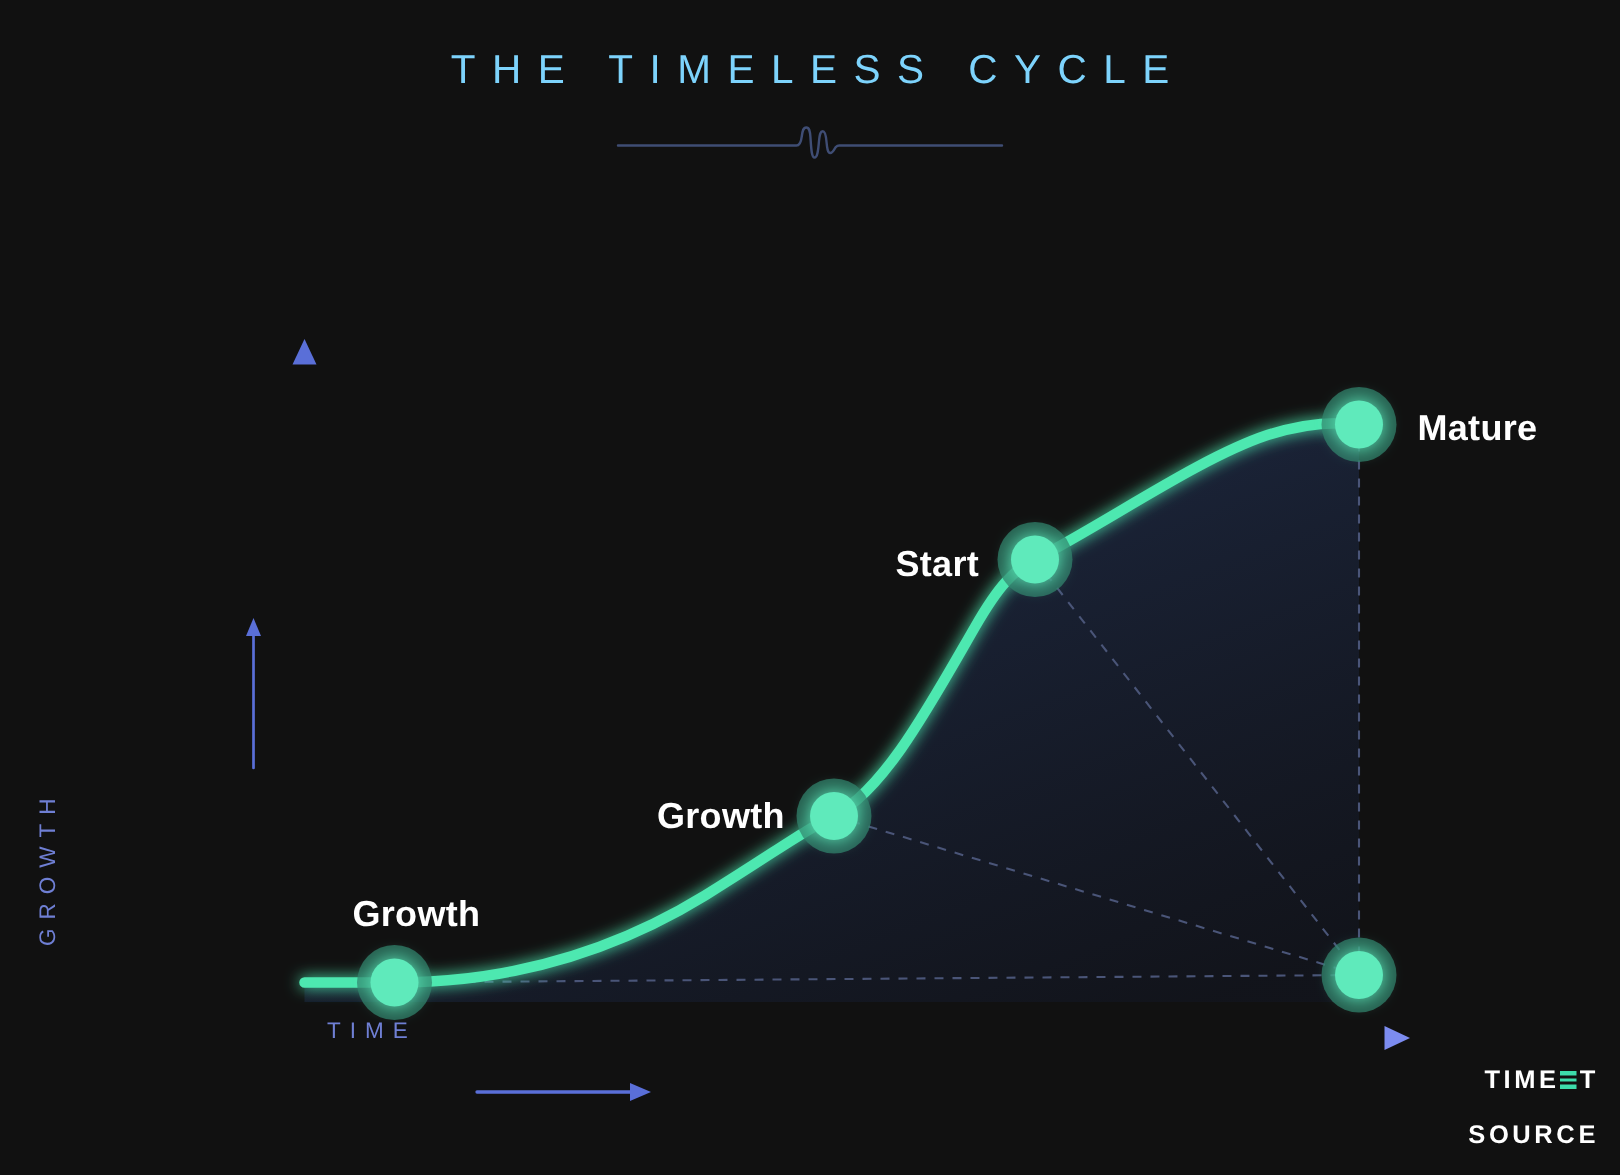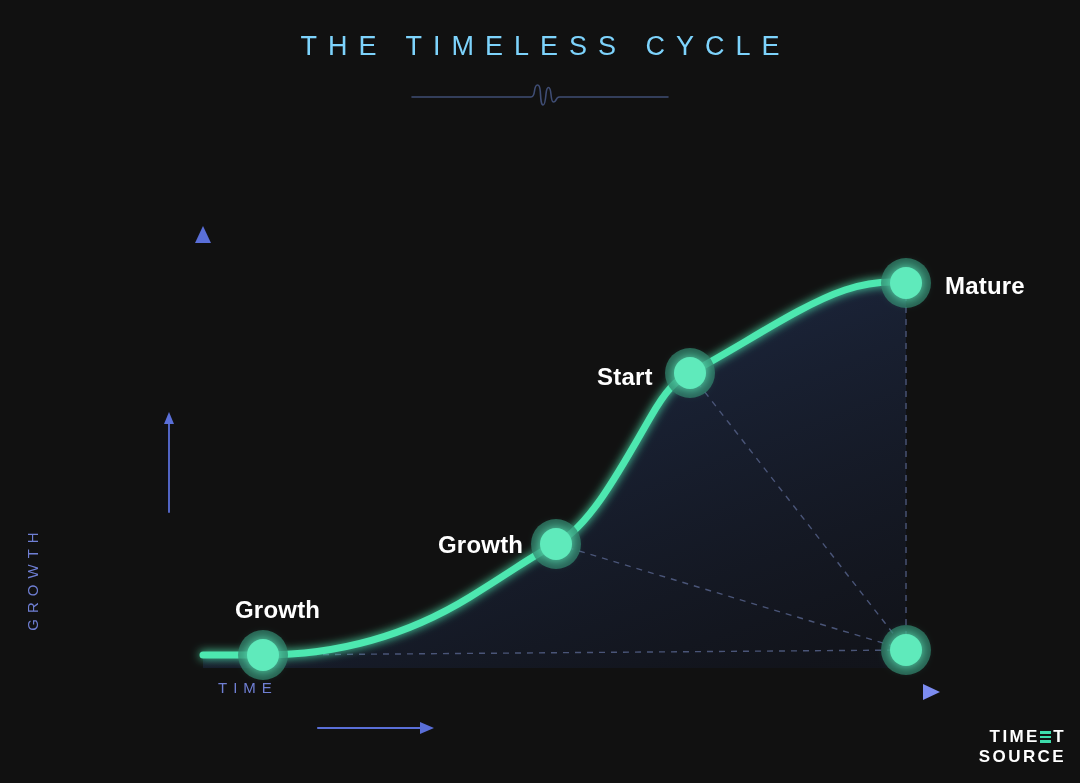--- a/index.html
+++ b/index.html
@@ -107,21 +107,21 @@
   }
   .logo-row {
     color: #ffffff;
     font-family: "Liberation Sans", sans-serif;
     font-size: 17px;
     font-weight: 700;
     letter-spacing: 2.4px;
     display: block;
     white-space: nowrap;
   }
-  .logo-row-2 { margin-top: 3px; }
+  .logo-row-2 { margin-top: 20px; }
   .logo-e {
     display: inline-block;
     width: 11px;
     height: 12px;
     position: relative;
     vertical-align: -1px;
     margin-right: 2.4px;
   }
   .logo-e i {
     position: absolute;

